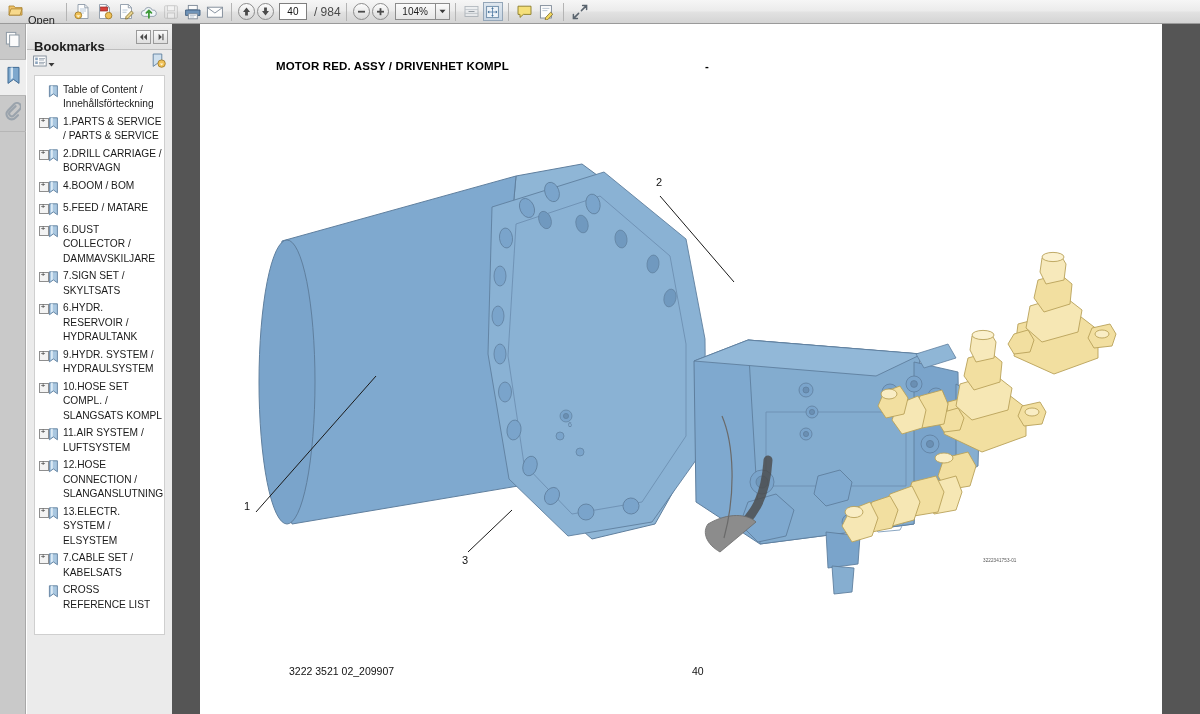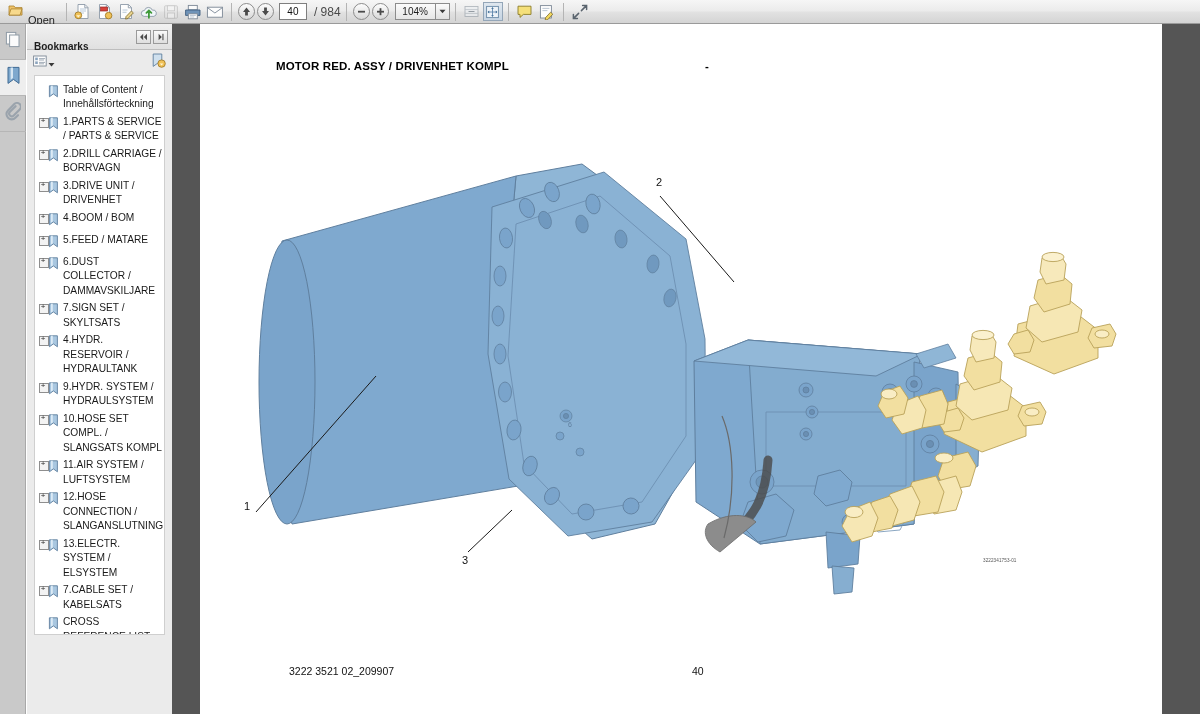--- a/index.html
+++ b/index.html
@@ -77,21 +77,21 @@
   .bm-panel {
     position: absolute; left: 27px; top: 24px; width: 145px; height: 690px;
     background: #ebebeb;
   }
   .bm-head {
     height: 26px; display: flex; align-items: center;
     background: linear-gradient(to bottom,#f1f1f1,#e0e0e0);
     border-bottom: 1px solid #bdbdbd;
     padding: 0 4px 0 7px;
   }
-  .bm-title { font-size: 10px; color: #1d1d1d; font-weight: bold; flex: 1; margin-top: 20px; }
+  .bm-title { font-size: 13px; color: #1d1d1d; font-weight: bold; flex: 1; margin-top: 20px; }
   .mini-btn {
     width: 15px; height: 14px;
     background: linear-gradient(to bottom,#fafafa,#dedede);
     border: 1px solid #9a9a9a;
     display: flex; align-items: center; justify-content: center;
     margin-left: 2px;
   }
   .bm-toolrow {
     height: 24px; display: flex; align-items: center;
     justify-content: space-between;
@@ -432,30 +432,20 @@
         <span class="bm-exp has"></span>
         <span class="bm-ico">
           <svg width="11" height="13" viewBox="0 0 11 13">
               <path d="M1.4 0.8h8v11l-4-2.9-4 2.9z" fill="#a9c7e0" stroke="#5f7f9e" stroke-width="0.9"></path>
               <path d="M3 0.8h1.8v7.6L3 9.6z" fill="#dceaf5"></path>
             </svg>
         </span>
         <span class="bm-lbl">2.DRILL CARRIAGE / BORRVAGN</span>
       </div>
 
-      <div class="bm-item">
-        <span class="bm-exp has"></span>
-        <span class="bm-ico">
-          <svg width="11" height="13" viewBox="0 0 11 13">
-              <path d="M1.4 0.8h8v11l-4-2.9-4 2.9z" fill="#a9c7e0" stroke="#5f7f9e" stroke-width="0.9"></path>
-              <path d="M3 0.8h1.8v7.6L3 9.6z" fill="#dceaf5"></path>
-            </svg>
-        </span>
-        <span class="bm-lbl">3.DRIVE UNIT / DRIVENHET</span>
-      </div>
 
       <div class="bm-item">
         <span class="bm-exp has"></span>
         <span class="bm-ico">
           <svg width="11" height="13" viewBox="0 0 11 13">
               <path d="M1.4 0.8h8v11l-4-2.9-4 2.9z" fill="#a9c7e0" stroke="#5f7f9e" stroke-width="0.9"></path>
               <path d="M3 0.8h1.8v7.6L3 9.6z" fill="#dceaf5"></path>
             </svg>
         </span>
         <span class="bm-lbl">4.BOOM / BOM</span>
@@ -495,21 +485,21 @@
       </div>
 
       <div class="bm-item">
         <span class="bm-exp has"></span>
         <span class="bm-ico">
           <svg width="11" height="13" viewBox="0 0 11 13">
               <path d="M1.4 0.8h8v11l-4-2.9-4 2.9z" fill="#a9c7e0" stroke="#5f7f9e" stroke-width="0.9"></path>
               <path d="M3 0.8h1.8v7.6L3 9.6z" fill="#dceaf5"></path>
             </svg>
         </span>
-        <span class="bm-lbl">4.HYDR. RESERVOIR / HYDRAULTANK</span>
+        <span class="bm-lbl">6.HYDR. RESERVOIR / HYDRAULTANK</span>
       </div>
 
       <div class="bm-item">
         <span class="bm-exp has"></span>
         <span class="bm-ico">
           <svg width="11" height="13" viewBox="0 0 11 13">
               <path d="M1.4 0.8h8v11l-4-2.9-4 2.9z" fill="#a9c7e0" stroke="#5f7f9e" stroke-width="0.9"></path>
               <path d="M3 0.8h1.8v7.6L3 9.6z" fill="#dceaf5"></path>
             </svg>
         </span>

